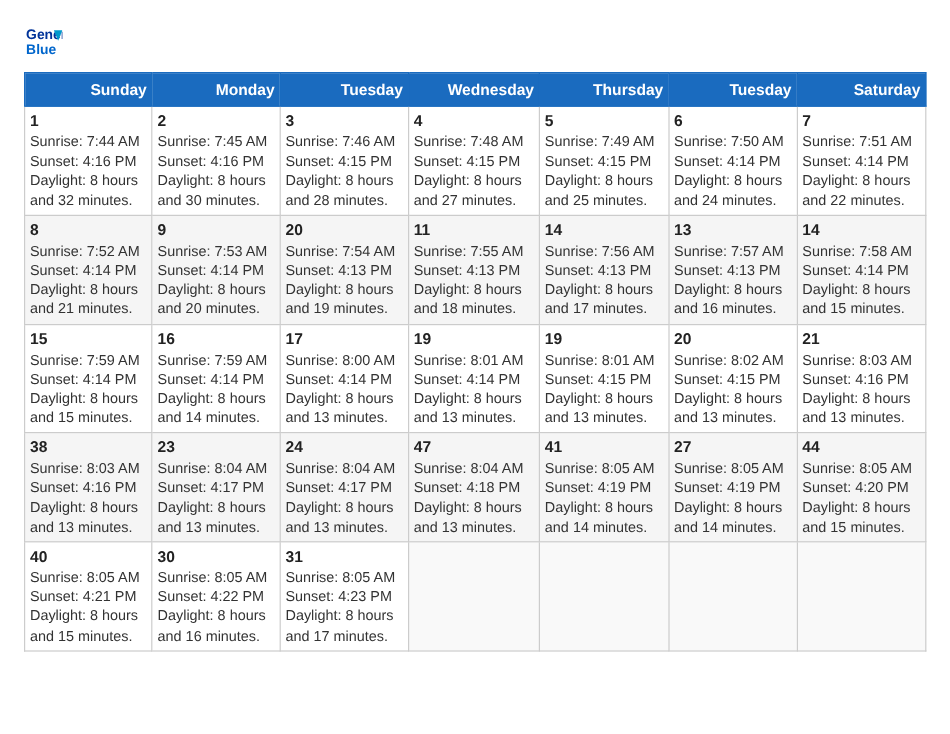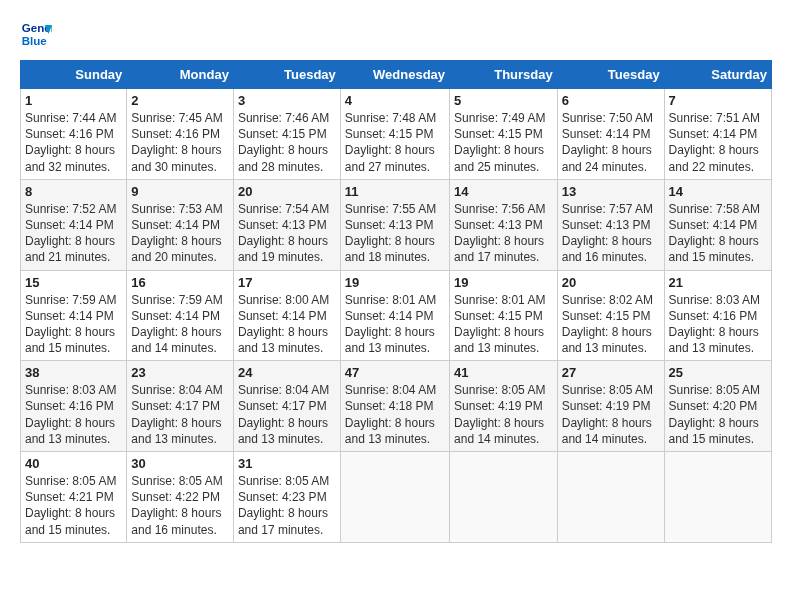--- a/index.html
+++ b/index.html
@@ -223,21 +223,21 @@
           </td>
           <td>
             <span class="day-num">41</span>
             <div class="cell-text">Sunrise: 8:05 AM<br>Sunset: 4:19 PM<br>Daylight: 8 hours and 14 minutes.</div>
           </td>
           <td>
             <span class="day-num">27</span>
             <div class="cell-text">Sunrise: 8:05 AM<br>Sunset: 4:19 PM<br>Daylight: 8 hours and 14 minutes.</div>
           </td>
           <td>
-            <span class="day-num">25</span>
+            <span class="day-num">44</span>
             <div class="cell-text">Sunrise: 8:05 AM<br>Sunset: 4:20 PM<br>Daylight: 8 hours and 15 minutes.</div>
           </td>
         </tr>
         <tr>
           <td>
             <span class="day-num">40</span>
             <div class="cell-text">Sunrise: 8:05 AM<br>Sunset: 4:21 PM<br>Daylight: 8 hours and 15 minutes.</div>
           </td>
           <td>
             <span class="day-num">30</span>

